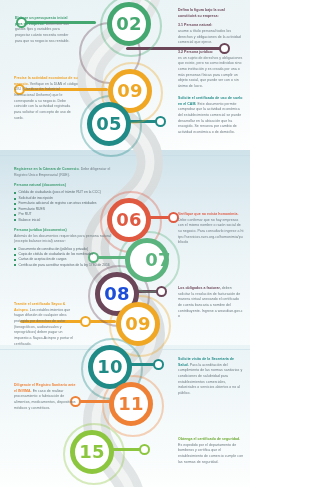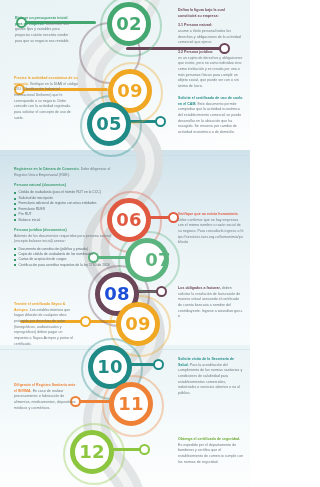--- a/index.html
+++ b/index.html
@@ -156,21 +156,21 @@
   <div class="endcap" style="left:70px;top:396px;border-color:#ef8137;"></div>
   <div class="ring" style="left:102px;top:375px;width:58px;height:58px;border-color:#ef8137;opacity:.35;"></div>
   <div class="node" style="left:109px;top:382px;border-color:#ef8137;">
     <span class="num" style="color:#ef8137;">11</span>
   </div>
 
   <div class="connector" style="left:104px;top:448px;width:40px;background:#8cc63f;"></div>
   <div class="endcap" style="left:139px;top:444px;border-color:#8cc63f;"></div>
   <div class="ring" style="left:63px;top:423px;width:58px;height:58px;border-color:#8cc63f;opacity:.35;"></div>
   <div class="node" style="left:70px;top:430px;border-color:#8cc63f;">
-    <span class="num" style="color:#8cc63f;">12</span>
+    <span class="num" style="color:#8cc63f;">15</span>
   </div>
 
   <div class="txt t-green" style="left:15px;top:16px;width:60px;">
     <p><span class="lead">Elabore un presupuesto inicial para su empresa.</span>
        <span class="body">Determine sus gastos fijos y variables para proyectar cuánto necesita vender para que su negocio sea rentable.</span></p>
   </div>
 
   <div class="txt t-plum" style="left:178px;top:8px;width:66px;">
     <p><span class="lead">Defina la figura bajo la cual constituirá su empresa:</span></p>
     <p style="margin-top:4px;"><span class="sub">3.1 Persona natural:</span>

